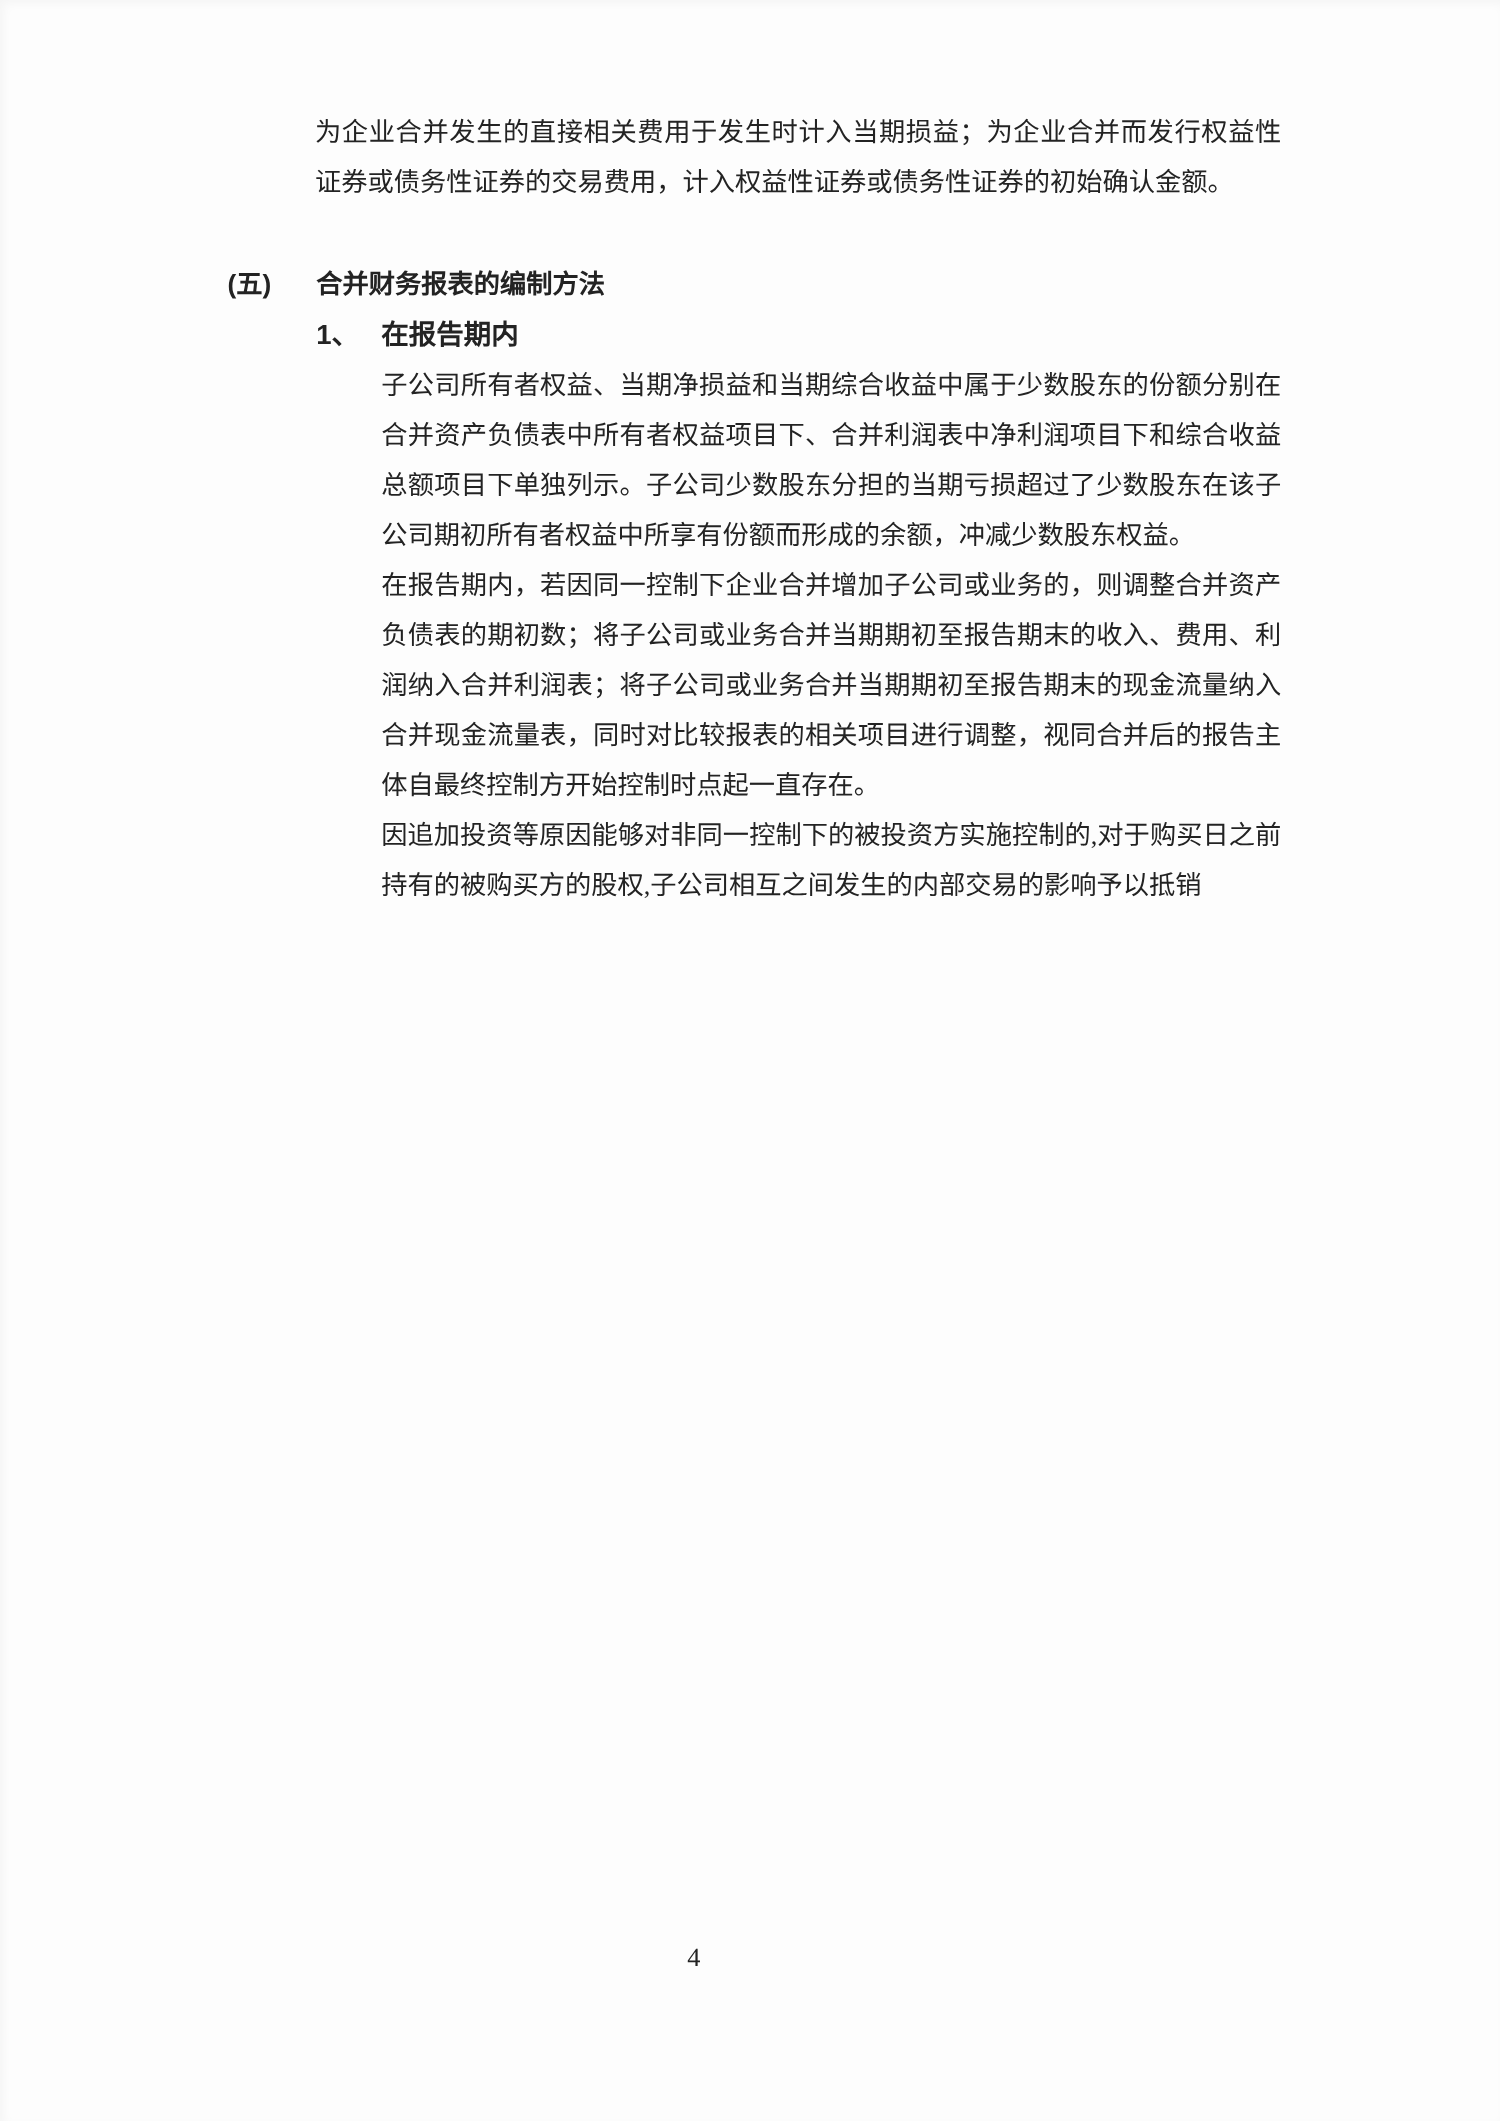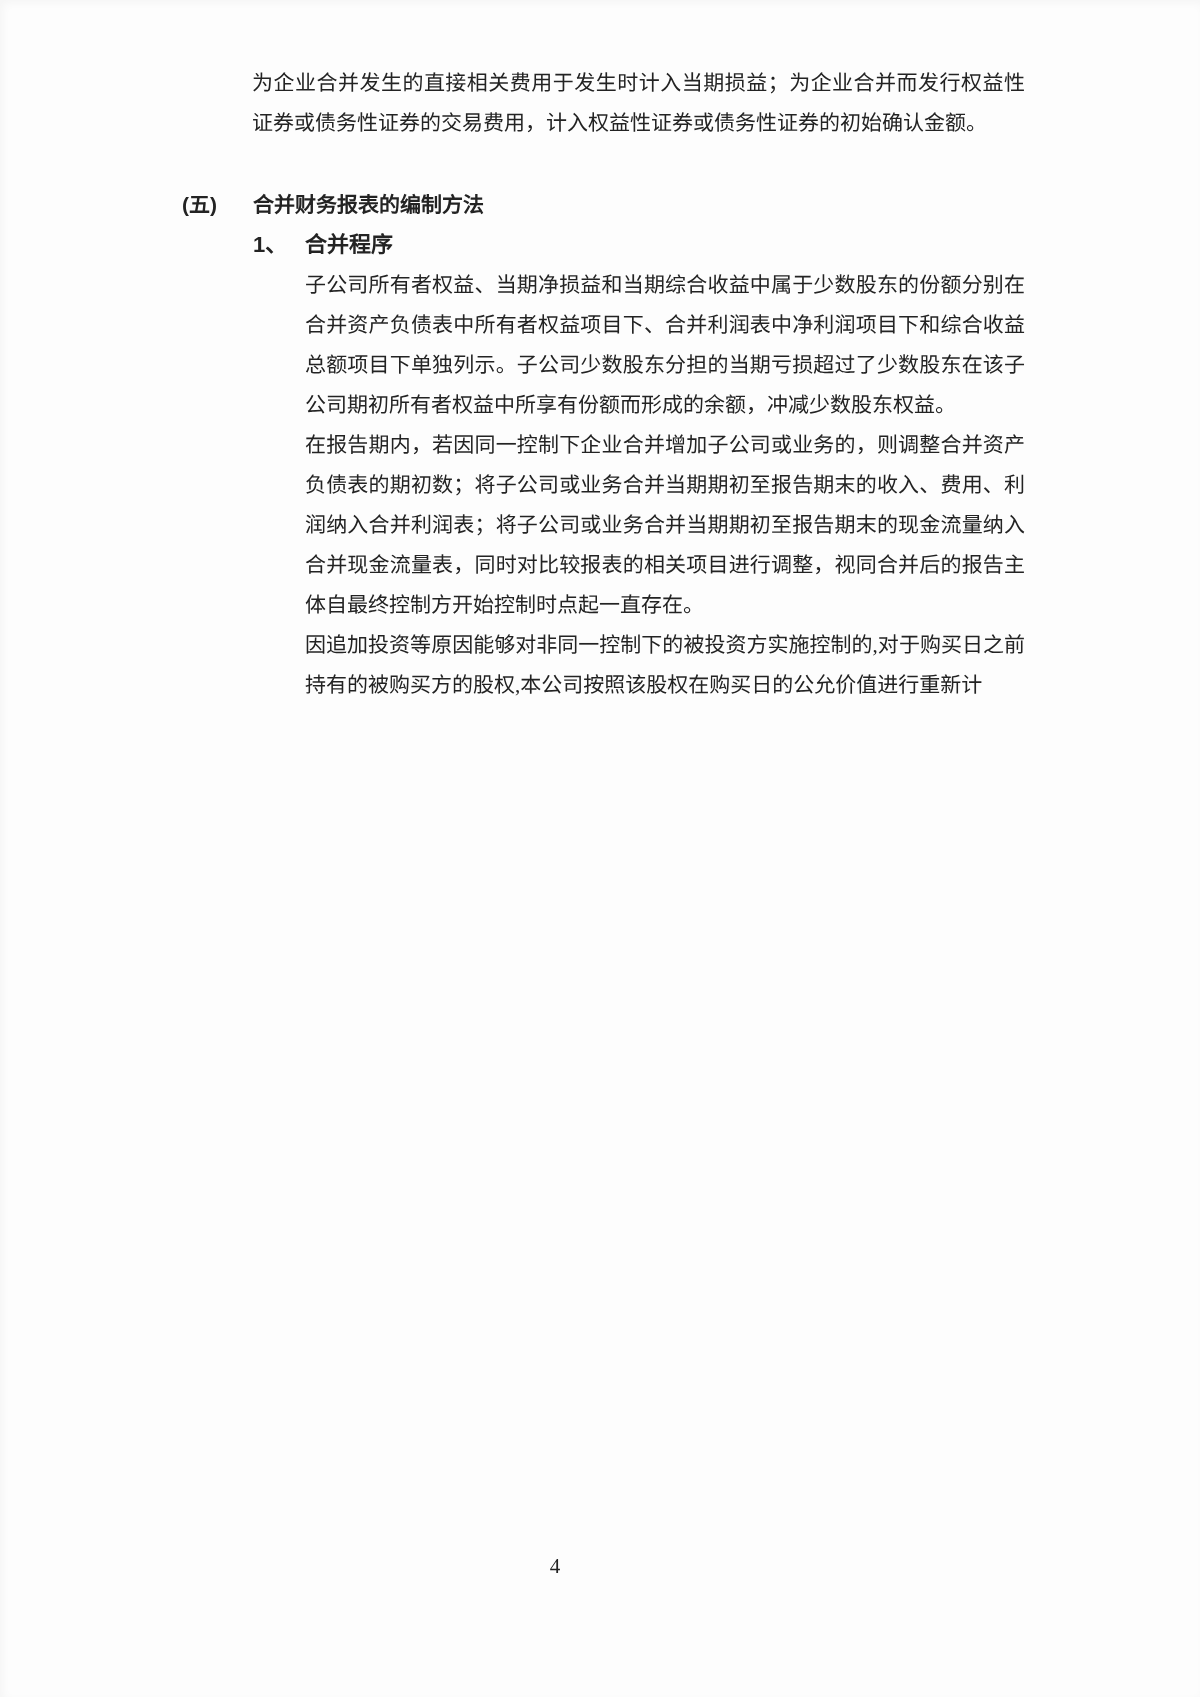--- a/index.html
+++ b/index.html
@@ -1,21 +1,21 @@
 <!DOCTYPE html>
 <html lang="zh-CN"><head>
 <meta charset="utf-8">
 <style>
   html,body{margin:0;padding:0;background:#ffffff;}
   .page{
     position:relative;
     width:1200px;
     height:1697px;
     box-sizing:border-box;
-    padding-top:63px;
+    padding-top:86px;
     background:#fdfdfd;
     color:#232323;
     font-family:"Liberation Serif","DejaVu Serif",serif;
     font-size:21px;
     line-height:40px;
     box-shadow:inset 3px 3px 8px rgba(0,0,0,0.035);
     overflow:hidden;
   }
   .para{
     margin:0;
@@ -67,24 +67,24 @@
 
 <div class="page">
 
   <p class="para continuation">为企业合并发生的直接相关费用于发生时计入当期损益；为企业合并而发行权益性证券或债务性证券的交易费用，计入权益性证券或债务性证券的初始确认金额。</p>
 
   <div class="h1row">
     <span class="h1marker">(五)</span><span>合并财务报表的编制方法</span>
   </div>
 
   <div class="subrow">
-    <span class="num">1、</span><span>合并程序</span>
+    <span class="num">1、</span><span>在报告期内</span>
   </div>
 
 
 
   <p class="para bodytext">子公司所有者权益、当期净损益和当期综合收益中属于少数股东的份额分别在合并资产负债表中所有者权益项目下、合并利润表中净利润项目下和综合收益总额项目下单独列示。子公司少数股东分担的当期亏损超过了少数股东在该子公司期初所有者权益中所享有份额而形成的余额，冲减少数股东权益。</p>
   <p class="para bodytext">在报告期内，若因同一控制下企业合并增加子公司或业务的，则调整合并资产负债表的期初数；将子公司或业务合并当期期初至报告期末的收入、费用、利润纳入合并利润表；将子公司或业务合并当期期初至报告期末的现金流量纳入合并现金流量表，同时对比较报表的相关项目进行调整，视同合并后的报告主体自最终控制方开始控制时点起一直存在。</p>
-  <p class="para bodytext">因追加投资等原因能够对非同一控制下的被投资方实施控制的,对于购买日之前持有的被购买方的股权,本公司按照该股权在购买日的公允价值进行重新计</p>
+  <p class="para bodytext">因追加投资等原因能够对非同一控制下的被投资方实施控制的,对于购买日之前持有的被购买方的股权,子公司相互之间发生的内部交易的影响予以抵销</p>
 
   <div class="page-number">4</div>
 
 </div>
 
 </body></html>

